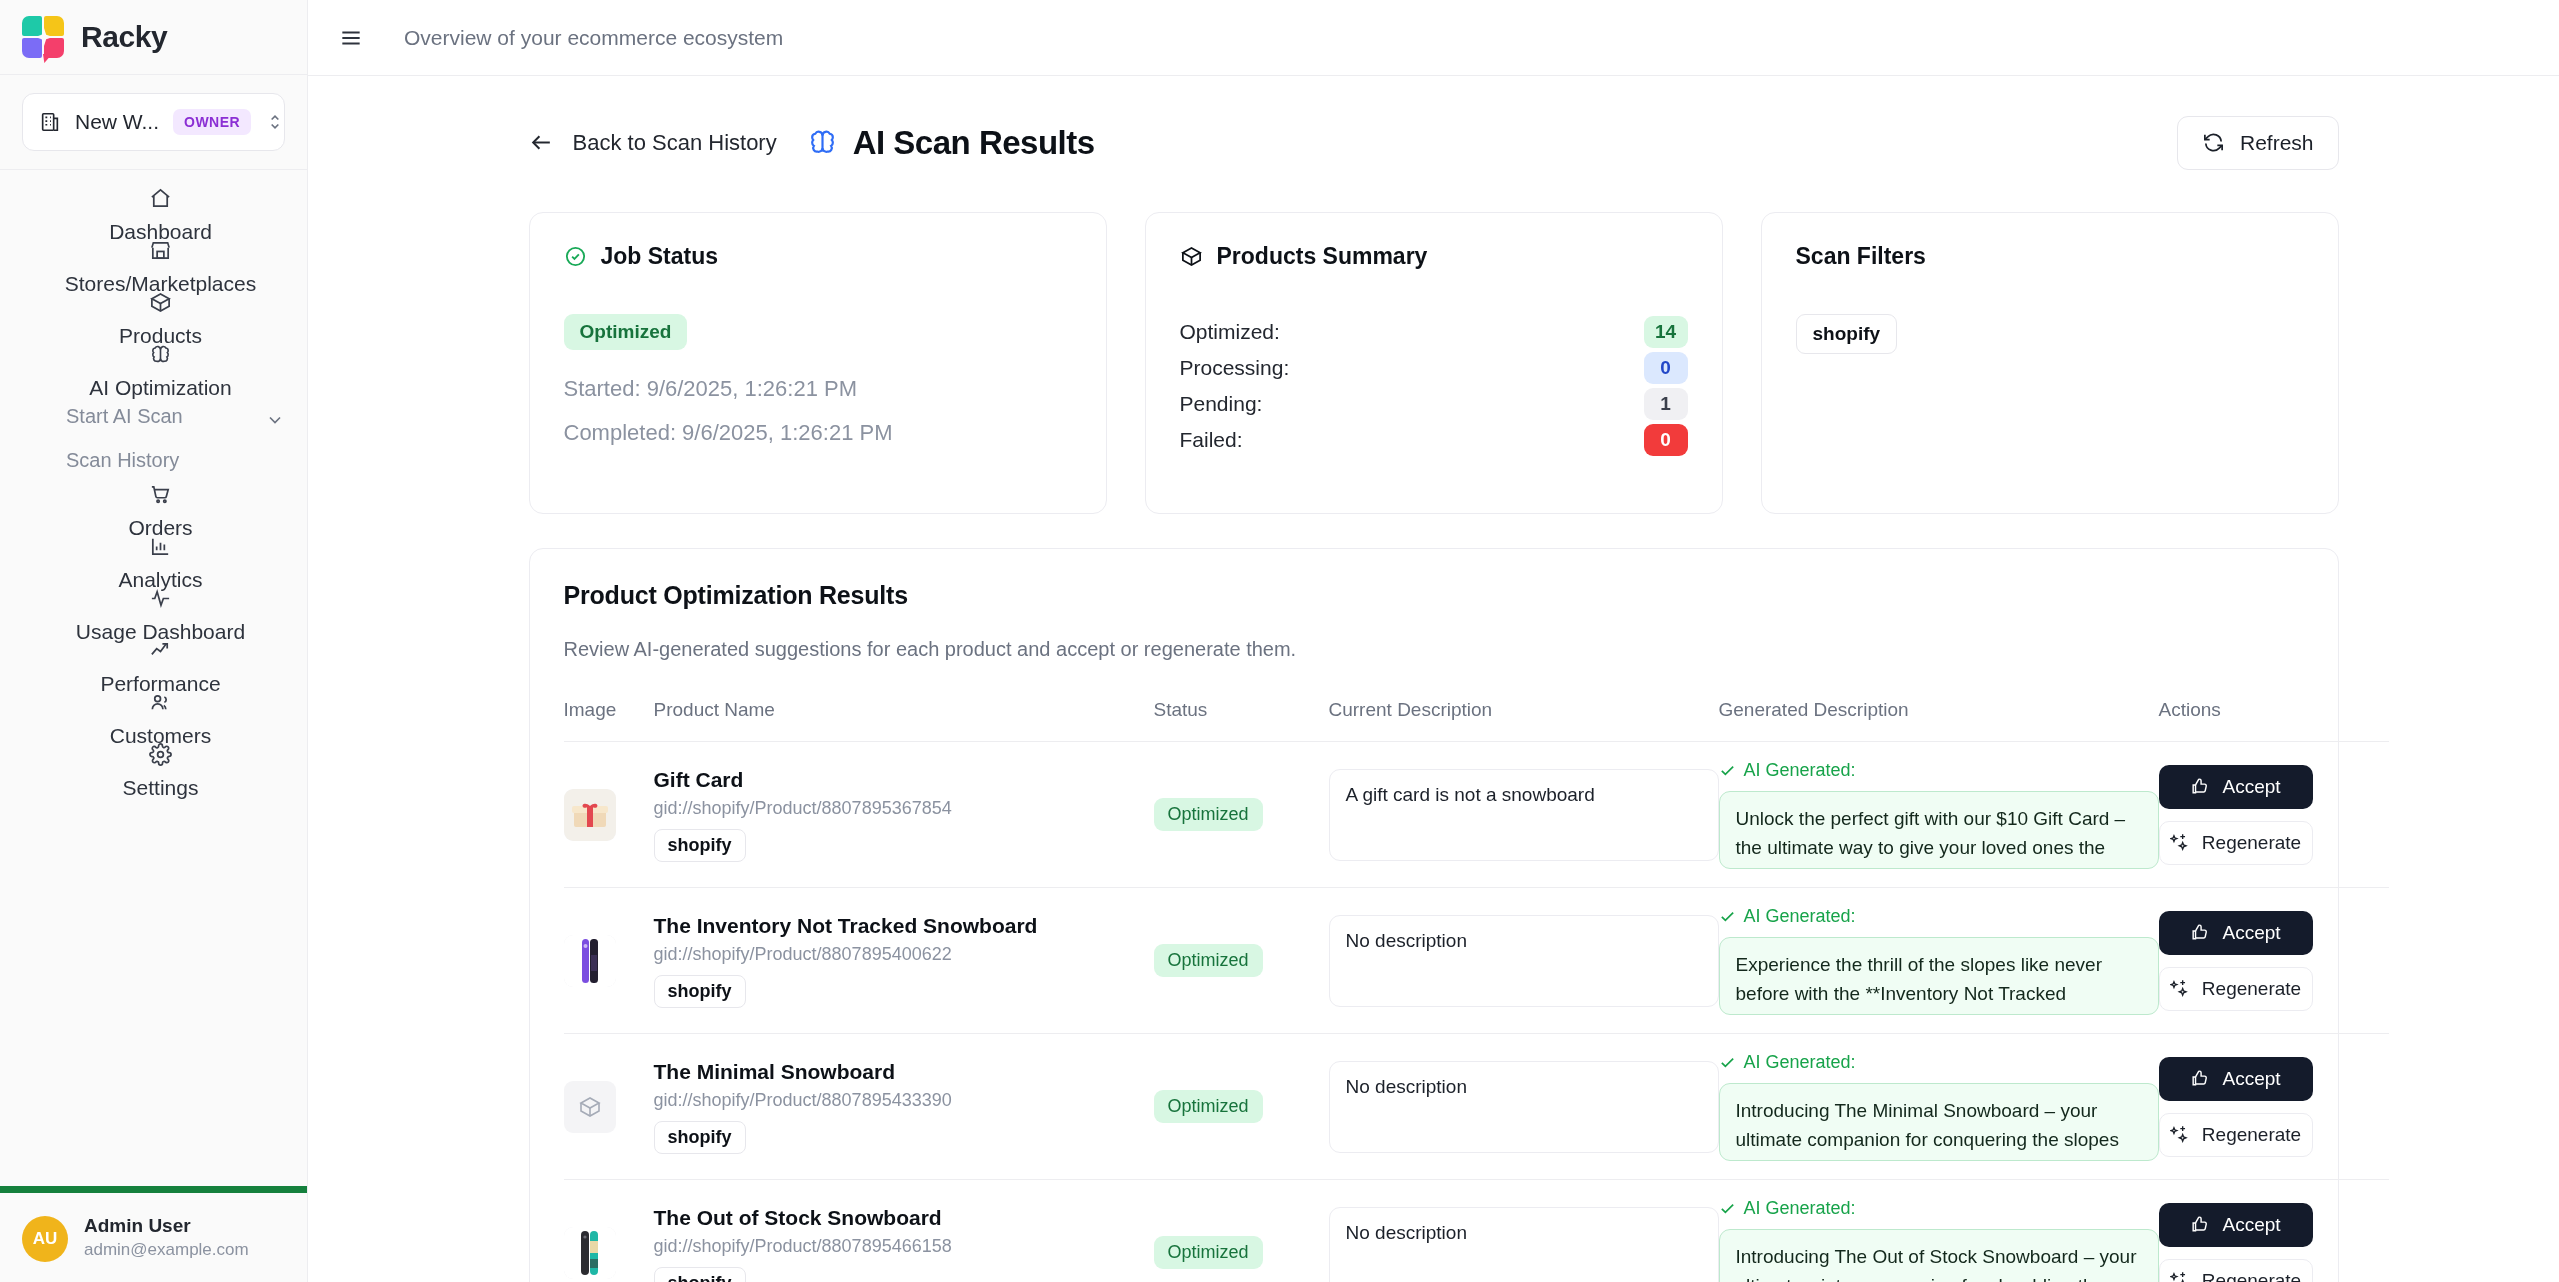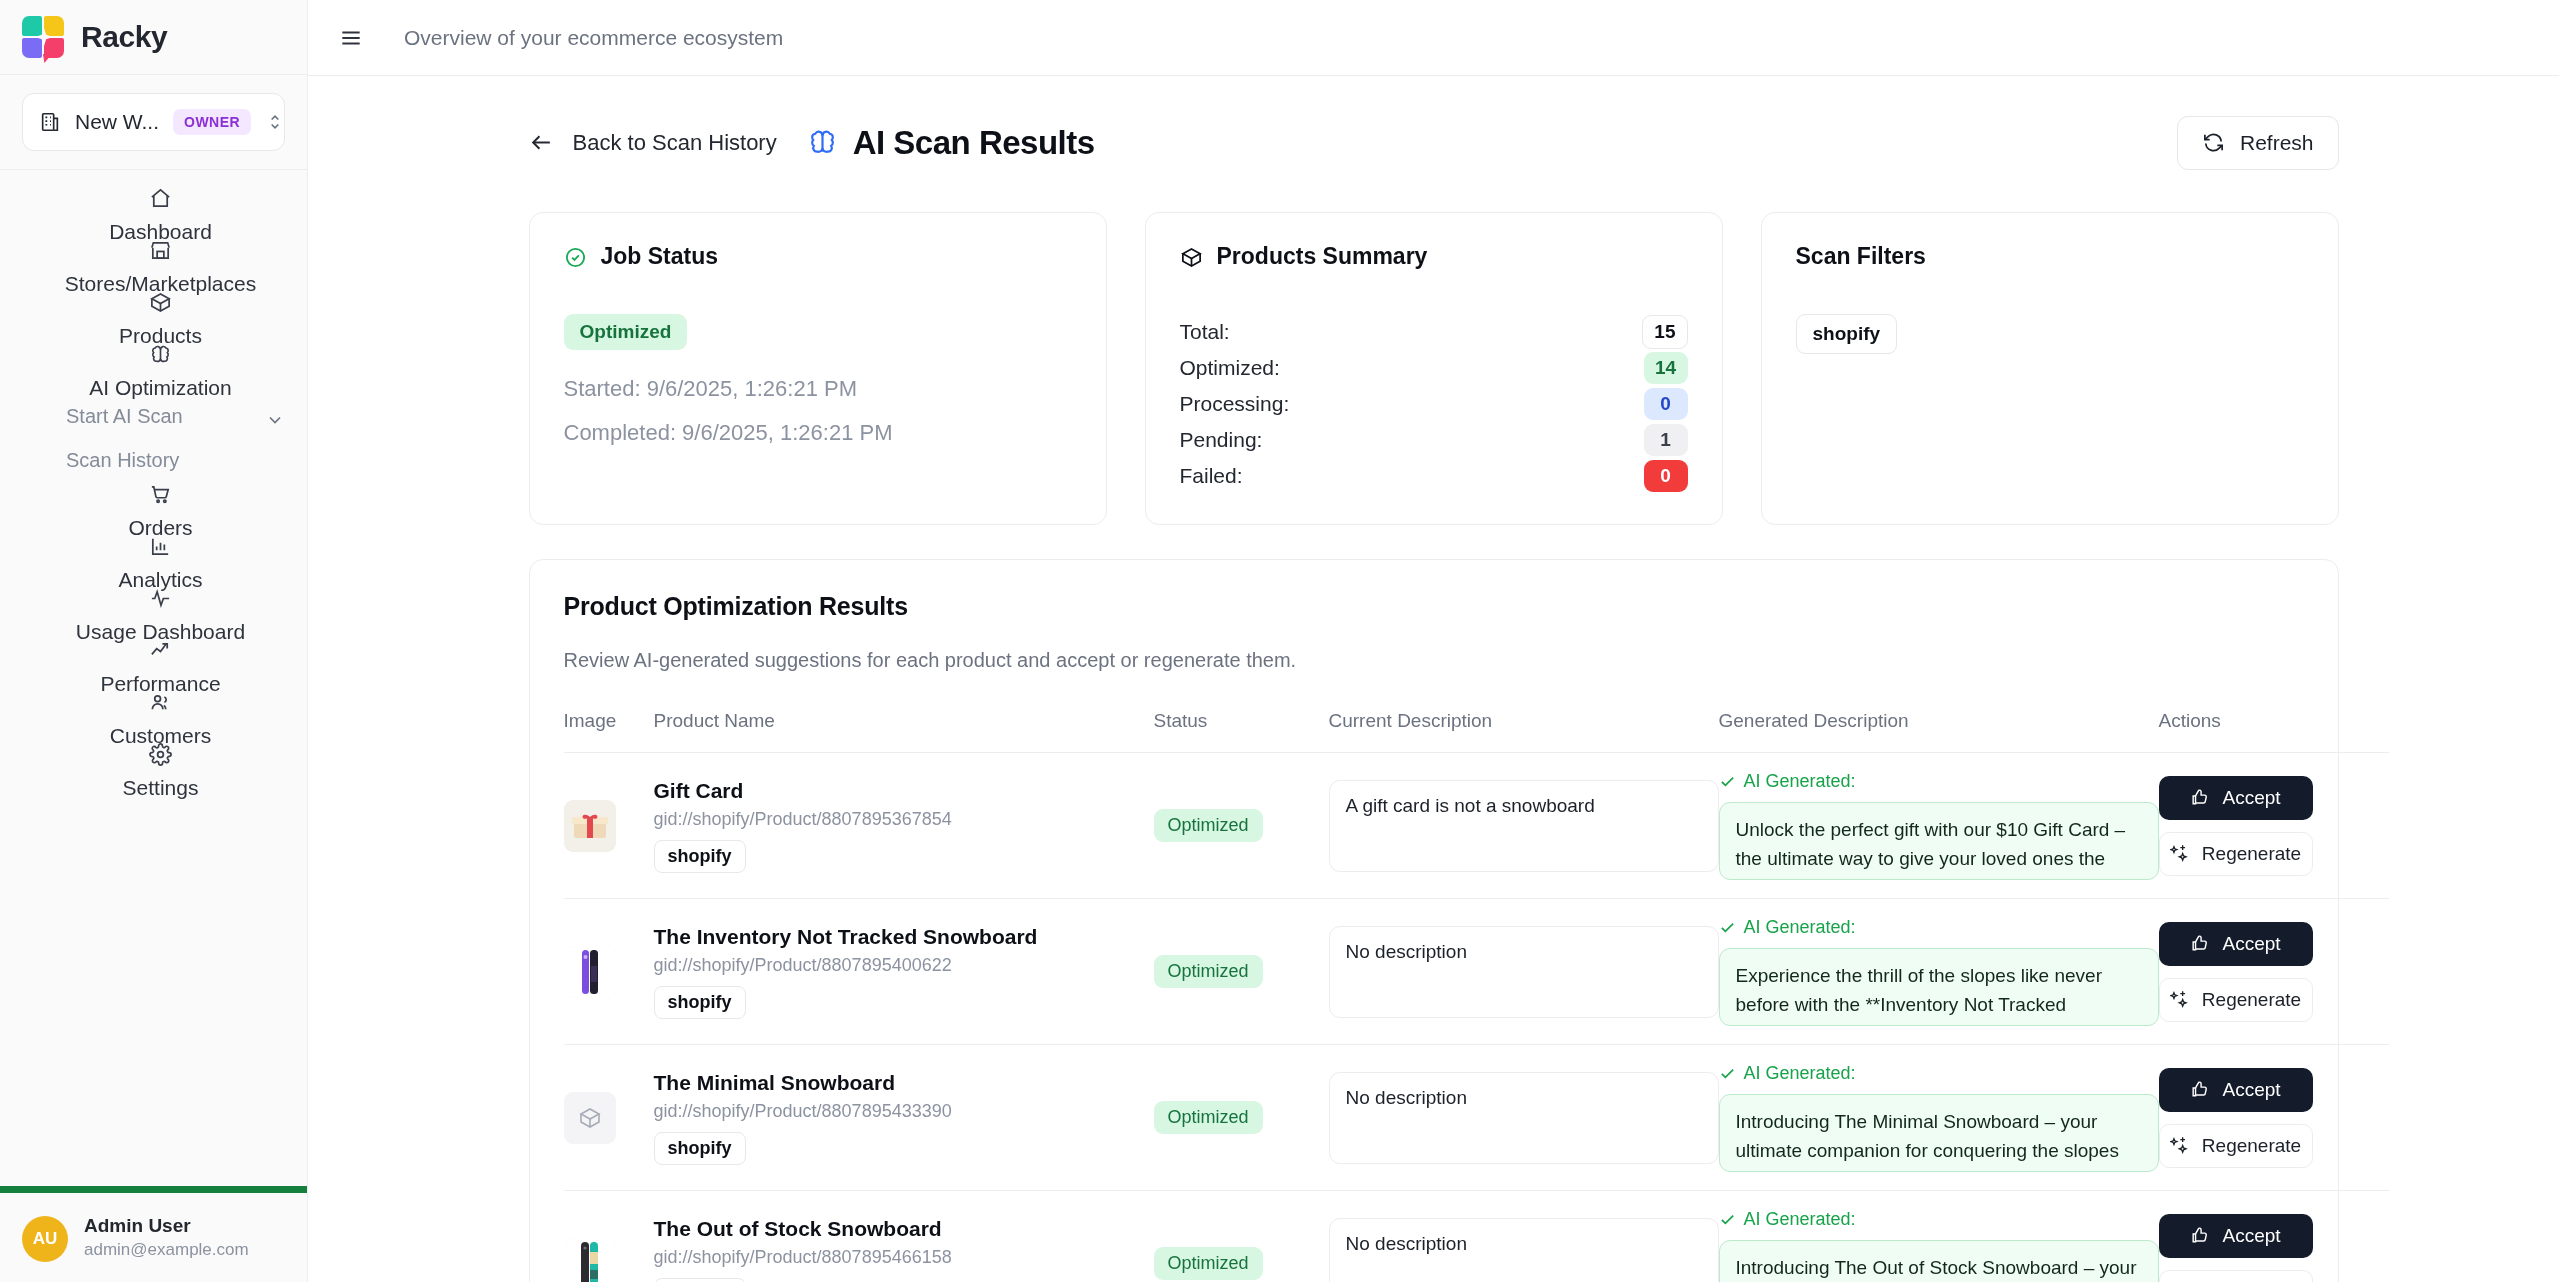--- a/index.html
+++ b/index.html
@@ -106,21 +106,21 @@
     height: 54px; padding: 0 24px; border: 1px solid #e7e7ec; border-radius: 11px;
     background: #fff; cursor: pointer; font-size: 21px; color: #1b2029; font-weight: 500;
   }
   .refresh-ico { width: 24px; height: 24px; display: flex; color: #1b2029; }
 
   .cards { display: grid; grid-template-columns: 1fr 1fr 1fr; gap: 38px; margin-bottom: 34px; }
   .card {
     border: 1px solid #ececf1; border-radius: 14px; background: #fff;
     padding: 30px 34px; min-height: 302px;
   }
-  .card-head { display: flex; align-items: flex-end; gap: 13px; margin-bottom: 44px; }
+  .card-head { display: flex; align-items: center; gap: 13px; margin-bottom: 44px; }
   .card-title { font-size: 23px; font-weight: 600; color: #0d1117; }
   .check-ico { width: 24px; height: 24px; color: #18a957; display:flex; }
   .box-ico { width: 24px; height: 24px; color: #0d1117; display:flex; }
 
   .pill-optimized {
     display: inline-block; background: #d8f7e3; color: #17733c;
     font-size: 19px; font-weight: 600; padding: 7px 16px; border-radius: 9px;
   }
   .meta-line { font-size: 22px; color: #8b92a0; margin-top: 18px; }
   .meta-line.first { margin-top: 26px; }
@@ -447,24 +447,20 @@
               <span class="box-ico">
                 <svg viewBox="0 0 24 24" width="23" height="23" fill="none" stroke="currentColor" stroke-width="1.8">
                   <path d="M21 8l-9-5-9 5 9 5 9-5z"></path>
                     <path d="M3 8v8l9 5 9-5V8"></path>
                     <path d="M12 13v8"></path>
                 </svg>
               </span>
               <span class="card-title">Products Summary</span>
             </div>
             <div class="sum-row">
-              <span class="sum-label">Total:</span>
-              <span class="sum-val v-total">15</span>
-            </div>
-            <div class="sum-row">
               <span class="sum-label">Optimized:</span>
               <span class="sum-val v-opt">14</span>
             </div>
             <div class="sum-row">
               <span class="sum-label">Processing:</span>
               <span class="sum-val v-proc">0</span>
             </div>
             <div class="sum-row">
               <span class="sum-label">Pending:</span>
               <span class="sum-val v-pend">1</span>

